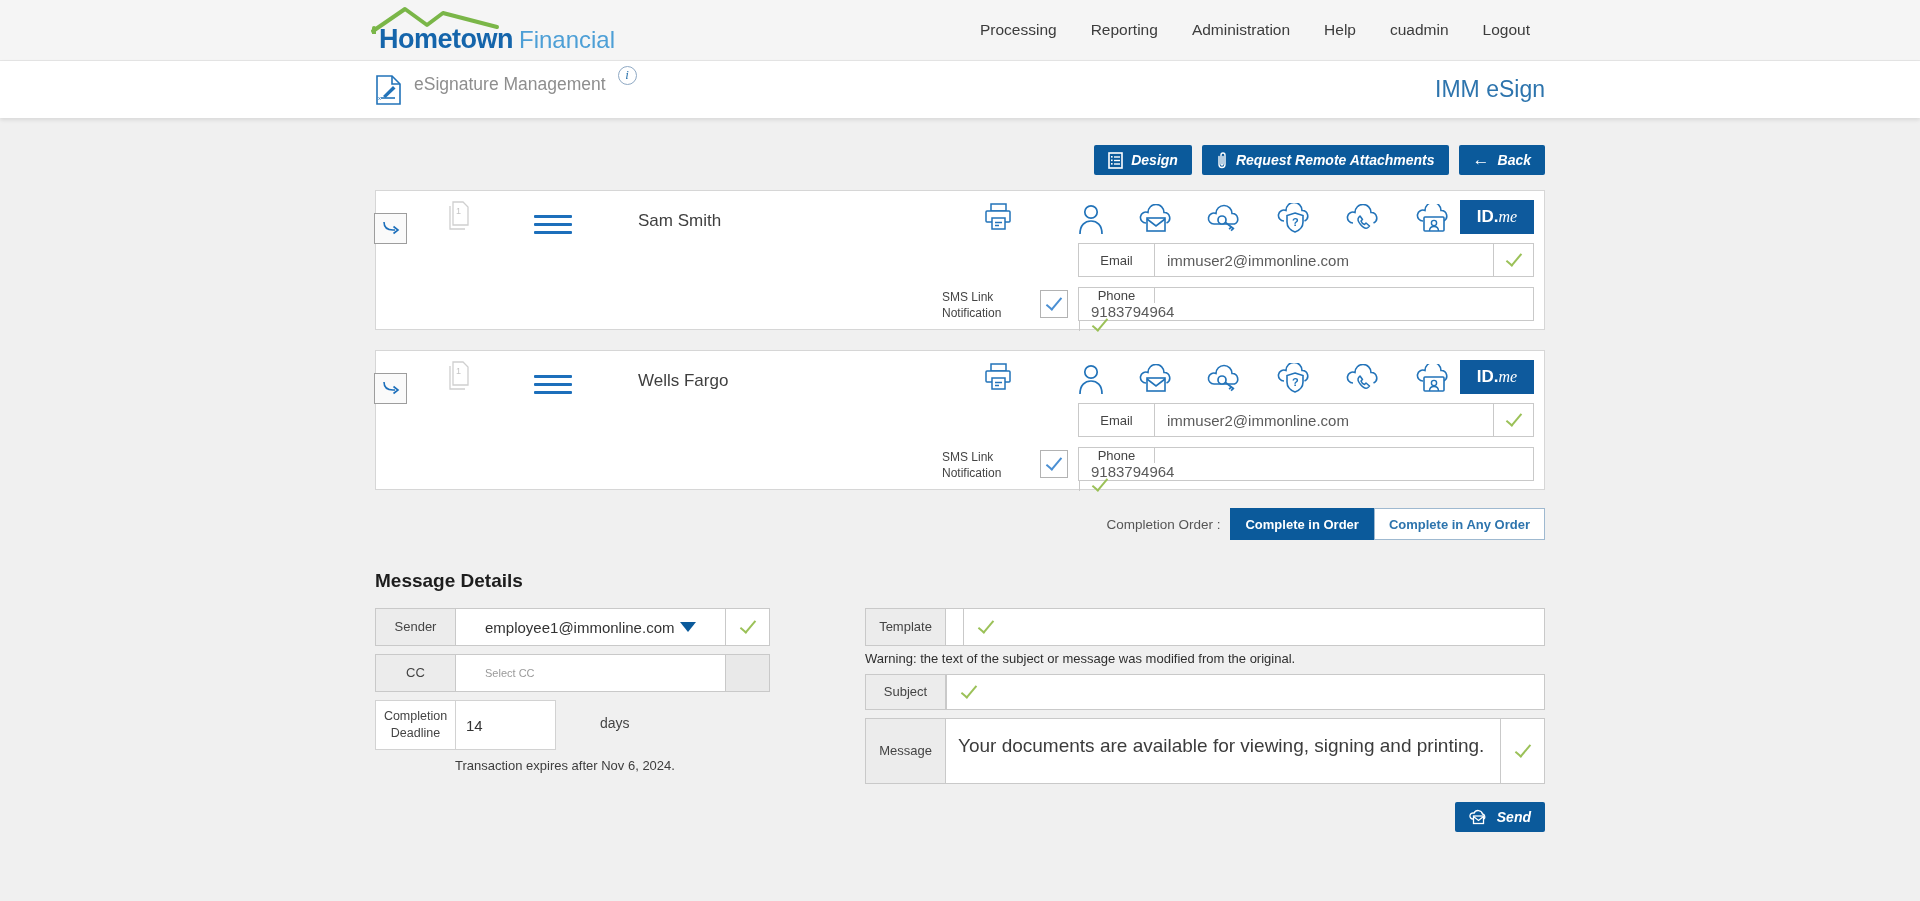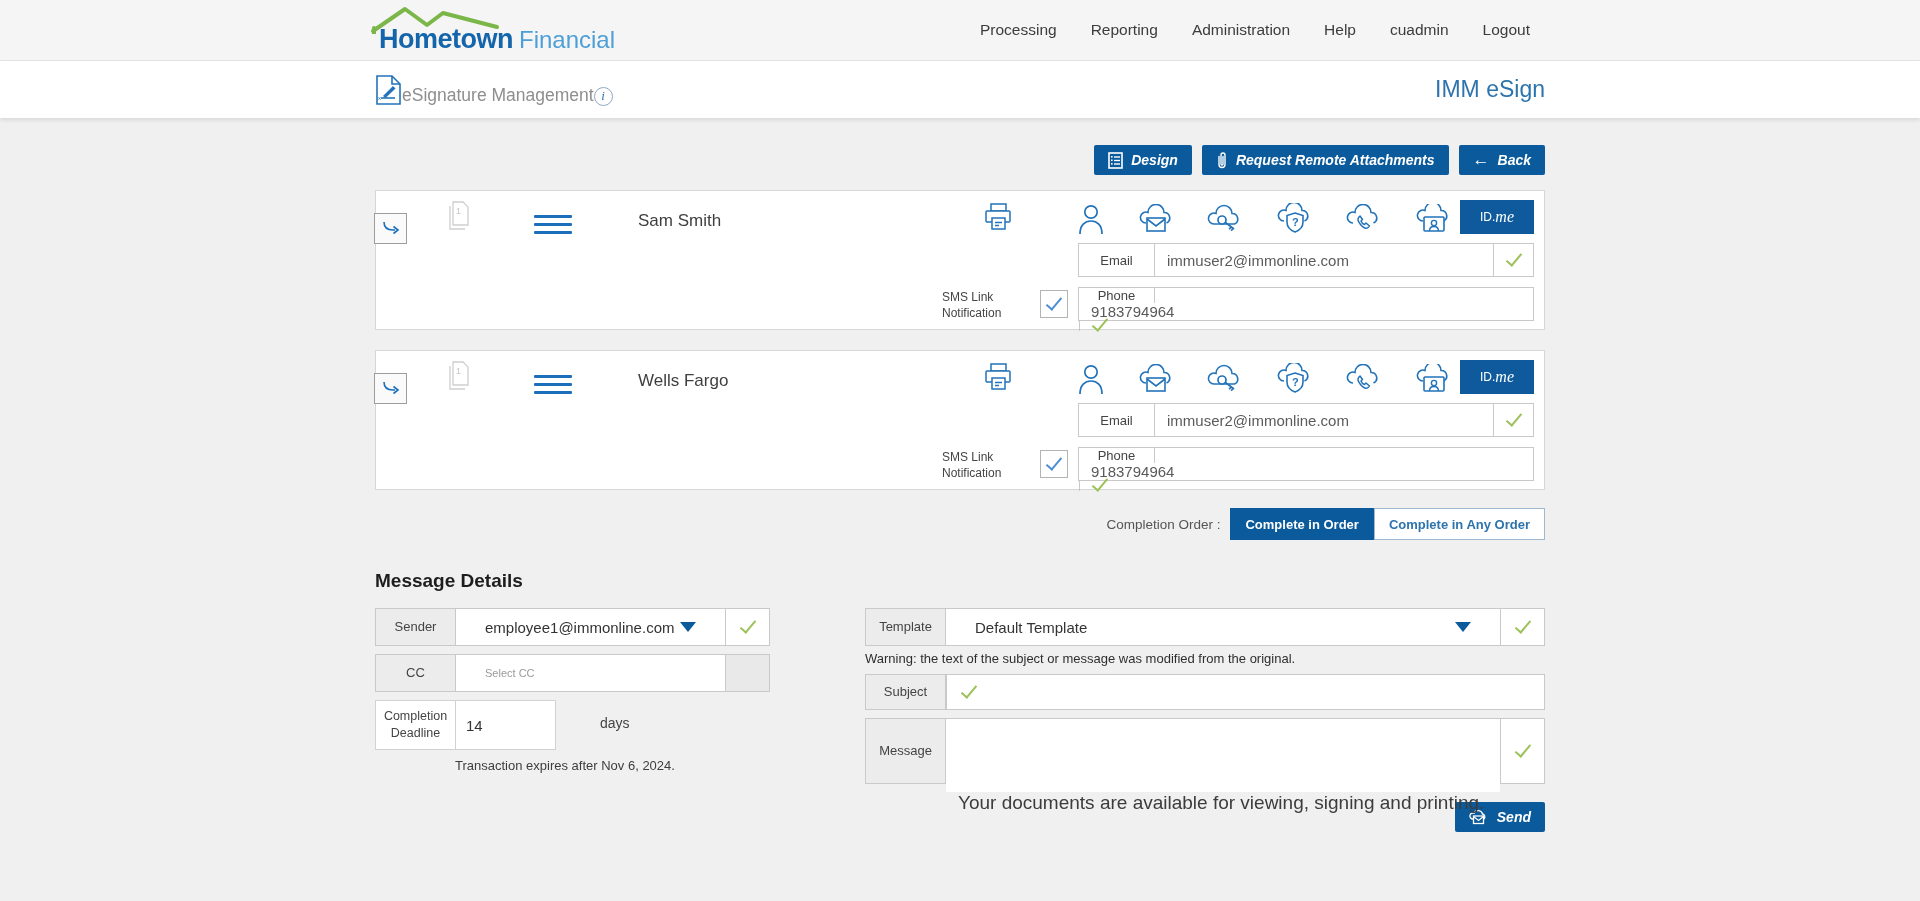--- a/index.html
+++ b/index.html
@@ -13,21 +13,21 @@
   .logo svg { position:absolute; left:-6px; top:4px; }
   .logo-text { position:absolute; left:4px; top:24px; white-space:nowrap; }
   .logo-bold { font-size:27px; font-weight:bold; color:#1565ab; letter-spacing:-0.5px; }
   .logo-light { font-size:24px; color:#4d9fd6; margin-left:6px; }
   .nav-items { margin-left:auto; margin-right:390px; display:flex; gap:34px; }
   .nav-item { font-size:15.5px; color:#3c3c3c; cursor:pointer; }
 
   
   .titlebar { height:57px; background:#ffffff; box-shadow:0 2px 4px rgba(0,0,0,0.10);
     display:flex; align-items:center; position:relative; z-index:5; }
-  .titlebar-left { margin-left:375px; display:flex; align-items:flex-end; }
+  .titlebar-left { margin-left:375px; display:flex; align-items:flex-start; gap:12px; }
   .page-title { font-size:17.5px; color:#8e8e8e; }
   .info-badge { width:19px; height:19px; border:1px solid #8fa9c4; border-radius:50%;
     display:flex; align-items:center; justify-content:center; margin-top:-8px;
     color:#2d74ad; font-style:italic; font-family:"Liberation Serif", serif;
     font-size:13px; cursor:pointer; }
   .product-name { margin-left:auto; margin-right:375px; font-size:23px; color:#2d74ad; }
 
   
   .content { width:1170px; margin:0 auto; }
 
@@ -49,21 +49,21 @@
   .hamburger { position:absolute; left:158px; top:24px; width:38px; cursor:pointer; }
   .hamburger div { height:3px; background:#1c6fbb; margin-bottom:5px; border-radius:1px; }
   .recipient-name { position:absolute; left:262px; top:20px; font-size:17px; color:#3f3f3f; }
   .printer-btn { position:absolute; left:606px; top:11px; cursor:pointer; }
   .auth-strip { position:absolute; left:702px; top:9px; width:374px; display:flex;
     justify-content:space-between; align-items:center; height:38px; }
   .auth-ic { cursor:pointer; display:flex; align-items:center; }
   .idme-badge { position:absolute; left:1084px; top:9px; width:74px; height:34px;
     background:#0e5a9d; color:#fff; display:flex; align-items:center;
     justify-content:center; cursor:pointer; }
-  .idme-bold { font-weight:normal; font-size:12px; }
+  .idme-bold { font-weight:bold; font-size:17px; }
   .idme-it { font-style:italic; font-size:16px; font-family:"Liberation Serif", serif; }
 
   .row-table { position:absolute; left:702px; width:456px; height:34px;
     display:flex; border:1px solid #c9c9c9; background:#fff; }
   .row-email { top:52px; } .row-phone { top:96px;flex-direction:column; }
   .lbl-cell { width:76px; border-right:1px solid #c9c9c9; display:flex;
     align-items:center; justify-content:center; color:#444; font-size:13px;
     background:#fff; }
   .val-cell { flex:1; display:flex; align-items:center; padding:0 12px;
     color:#5a5a5a; font-size:15px; border:none; outline:none; background:#fff;
@@ -122,21 +122,21 @@
   .deadline-lbl { width:80px; background:#fff; border-right:1px solid #d2d2d2;
     display:flex; align-items:center; justify-content:center; text-align:center;
     color:#444; font-size:12.5px; line-height:1.35; }
   .deadline-input { width:95px; border:none; outline:none; padding:0 10px;
     font-size:15px; color:#333; font-family:"Liberation Sans", sans-serif; }
   .days-text { font-size:14px; color:#444; margin-left:16px; align-self:center; }
   .expires-note { font-size:13px; color:#3d3d3d; margin-top:8px; margin-left:80px; }
 
   .warning-text { font-size:13px; color:#2e2e2e; margin-top:5px; }
   .msg-row { height:66px; margin-top:10px; }
-  .msg-body { align-items:flex-start; padding-top:25px; font-size:19px; color:#3c3c3c;margin-top:48px; }
+  .msg-body { align-items:flex-start; padding-top:16px; font-size:19px; color:#3c3c3c; }
   .subject-input { border:none; outline:none; flex:1; font-size:15px; color:#444;
     font-family:"Liberation Sans", sans-serif; }
 
   .send-row { display:flex; justify-content:flex-end; margin-top:18px; }
 
   svg { display:block; }
 </style>
 </head>
 <body>
 
@@ -435,24 +435,20 @@
         <input class="deadline-input" value="14" style="">
       </div>
       <span class="days-text" style="position:absolute; margin-left:225px; margin-top:-35px;">days</span>
       <div class="expires-note">Transaction expires after Nov 6, 2024.</div>
     </div>
 
     <div class="md-right">
 
       <div class="field-row h38">
         <div class="f-lbl">Template</div>
-        <div class="f-body">
-          <span class="dd-text">Default Template</span>
-          <span class="caret"></span>
-        </div>
         <div class="f-chk">
             <div class="check-green"></div>
           </div>
       </div>
 
       <div class="warning-text">Warning: the text of the subject or message was modified from the original.</div>
 
       <div class="field-row h36 spaced">
         <div class="f-lbl">Subject</div>
         <div class="f-chk">

